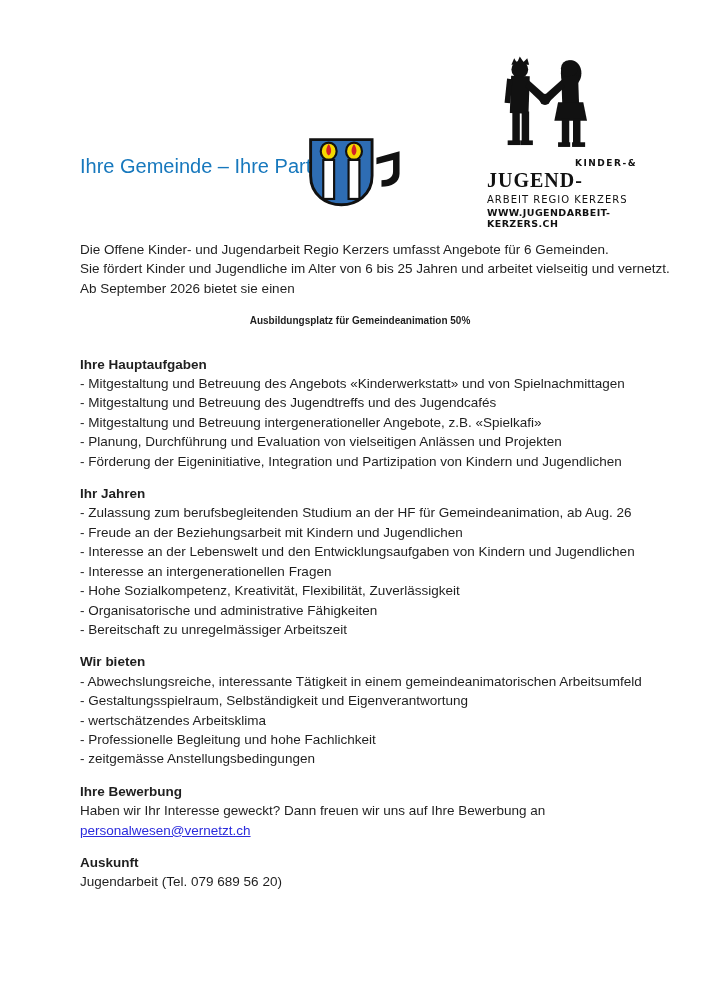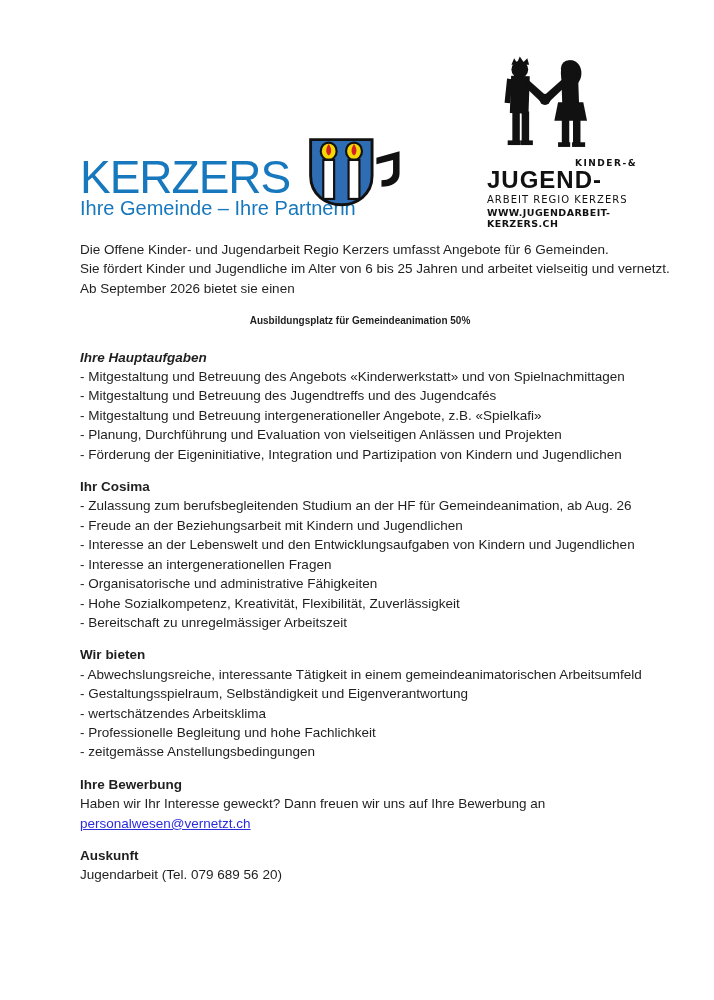--- a/index.html
+++ b/index.html
@@ -17,53 +17,52 @@
     letter-spacing:-1px;
   }
   .kerzers-tag{
     font-size:20px;line-height:20px;font-weight:400;color:#1778bd;
     margin-top:0;
   }
   .arms{position:absolute;left:307px;top:136px;}
   .jugend{position:absolute;left:487px;top:52px;width:150px;color:#111;}
   .jugend .figures{display:block;margin-left:2px;}
   .jugend-l1{font-family:"DejaVu Sans",sans-serif;font-weight:700;font-size:9px;letter-spacing:1.5px;margin-top:2px;text-align:right;}
-  .jugend-l2{font-family:Liberation Sans, sans-serif;font-weight:700;font-size:24px;letter-spacing:1px;line-height:24px;}
+  .jugend-l2{font-family:Liberation Serif, serif;font-weight:700;font-size:20px;letter-spacing:1px;line-height:24px;}
   .jugend-l3{font-family:"DejaVu Sans",sans-serif;font-weight:400;font-size:10px;letter-spacing:1px;margin-top:2px;}
   .jugend-l4{font-family:"DejaVu Sans",sans-serif;font-weight:700;font-size:9.5px;letter-spacing:0.4px;margin-top:2px;}
 
   
   .content{
     position:absolute;left:80px;top:240px;width:560px;
     font-size:13.5px;line-height:19.4px;
   }
   .content .line{white-space:nowrap;}
   h1.jobtitle{
     font-size:10px;font-weight:700;text-align:center;
     margin:13px 0 0 0;line-height:19.4px;
   }
   h2.sec{
     font-size:13.5px;font-weight:700;
     margin:13px 0 0 0;line-height:19.4px;
   }
-  h2.sec.first{margin-top:17px;font-style:italic;}
+  h2.sec.first{margin-top:24px;}
   .items .line{white-space:nowrap;}
   .apply-line{white-space:nowrap;}
   a.email{
     color:#2b2bdc;text-decoration:underline;cursor:pointer;
   }
   .contact-lines .line{white-space:nowrap;}
 </style>
 </head>
 <body>
 
 <div class="page">
 
   <div class="kerzers-logo">
-    <div class="kerzers-word">KERZERS</div>
     <div class="kerzers-tag">Ihre Gemeinde – Ihre Partnerin</div>
   </div>
 
   <div class="arms">
     <svg width="94" height="76" viewBox="0 0 130 105" xmlns="http://www.w3.org/2000/svg">
       <path d="M5,5 H90 V55 C90,82 68,95 47.5,95 C27,95 5,82 5,55 Z" fill="#2e6db4" stroke="#111" stroke-width="4"></path>
       <ellipse cx="30" cy="21" rx="11" ry="12" fill="#f5d800" stroke="#111" stroke-width="3"></ellipse>
       <ellipse cx="65" cy="21" rx="11" ry="12" fill="#f5d800" stroke="#111" stroke-width="3"></ellipse>
       <path d="M30,11 C34,17 35,23 30,27 C25,23 26,17 30,11 Z" fill="#d42028"></path>
       <path d="M65,11 C69,17 70,23 65,27 C60,23 61,17 65,11 Z" fill="#d42028"></path>
@@ -118,28 +117,28 @@
       <div class="items">
         <div class="line">- Mitgestaltung und Betreuung des Angebots «Kinderwerkstatt» und von Spielnachmittagen</div>
         <div class="line">- Mitgestaltung und Betreuung des Jugendtreffs und des Jugendcafés</div>
         <div class="line">- Mitgestaltung und Betreuung intergenerationeller Angebote, z.B. «Spielkafi»</div>
         <div class="line">- Planung, Durchführung und Evaluation von vielseitigen Anlässen und Projekten</div>
         <div class="line">- Förderung der Eigeninitiative, Integration und Partizipation von Kindern und Jugendlichen</div>
       </div>
     </section>
 
     <section>
-      <h2 class="sec">Ihr Cosima</h2>
+      <h2 class="sec">Ihr Jahren</h2>
       <div class="items">
         <div class="line">- Zulassung zum berufsbegleitenden Studium an der HF für Gemeindeanimation, ab Aug. 26</div>
         <div class="line">- Freude an der Beziehungsarbeit mit Kindern und Jugendlichen</div>
         <div class="line">- Interesse an der Lebenswelt und den Entwicklungsaufgaben von Kindern und Jugendlichen</div>
         <div class="line">- Interesse an intergenerationellen Fragen</div>
+        <div class="line">- Hohe Sozialkompetenz, Kreativität, Flexibilität, Zuverlässigkeit</div>
         <div class="line">- Organisatorische und administrative Fähigkeiten</div>
-        <div class="line">- Hohe Sozialkompetenz, Kreativität, Flexibilität, Zuverlässigkeit</div>
         <div class="line">- Bereitschaft zu unregelmässiger Arbeitszeit</div>
       </div>
     </section>
 
     <section>
       <h2 class="sec">Wir bieten</h2>
       <div class="items">
         <div class="line">- Abwechslungsreiche, interessante Tätigkeit in einem gemeindeanimatorischen Arbeitsumfeld</div>
         <div class="line">- Gestaltungsspielraum, Selbständigkeit und Eigenverantwortung</div>
         <div class="line">- wertschätzendes Arbeitsklima</div>

